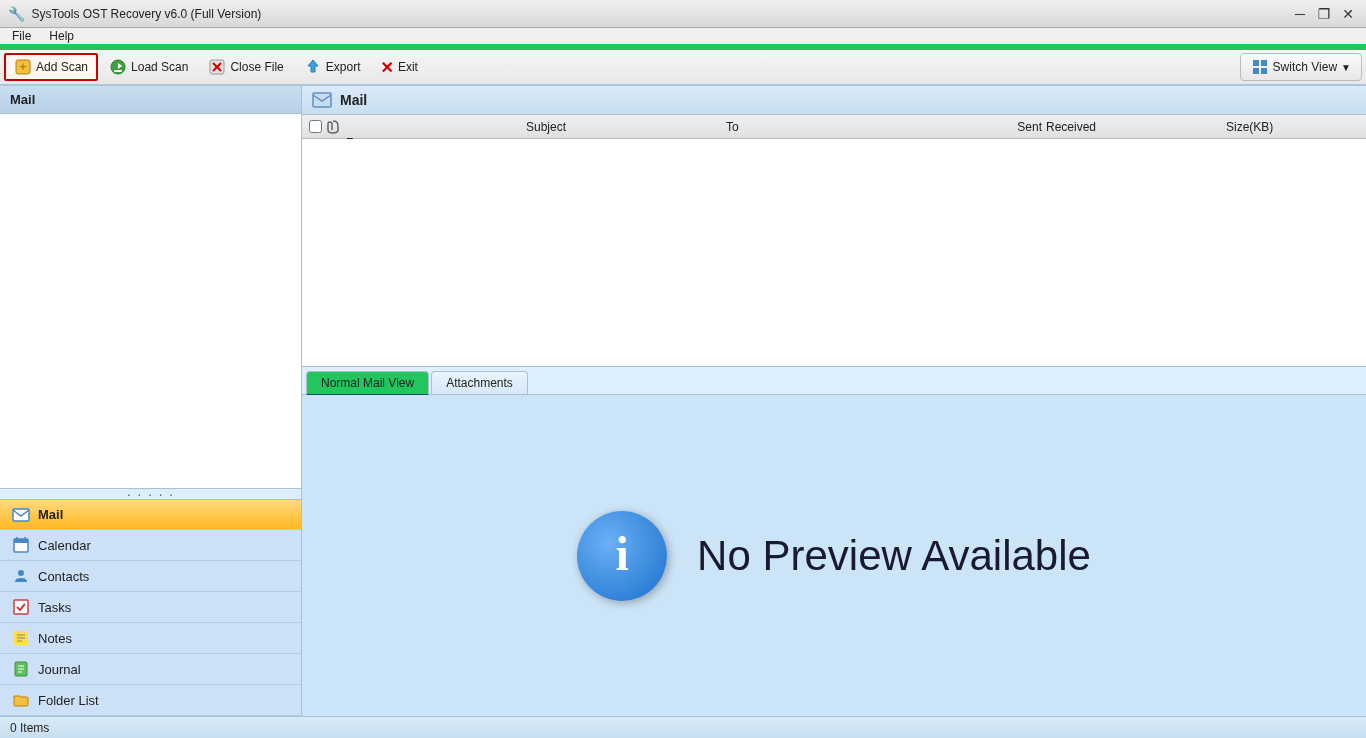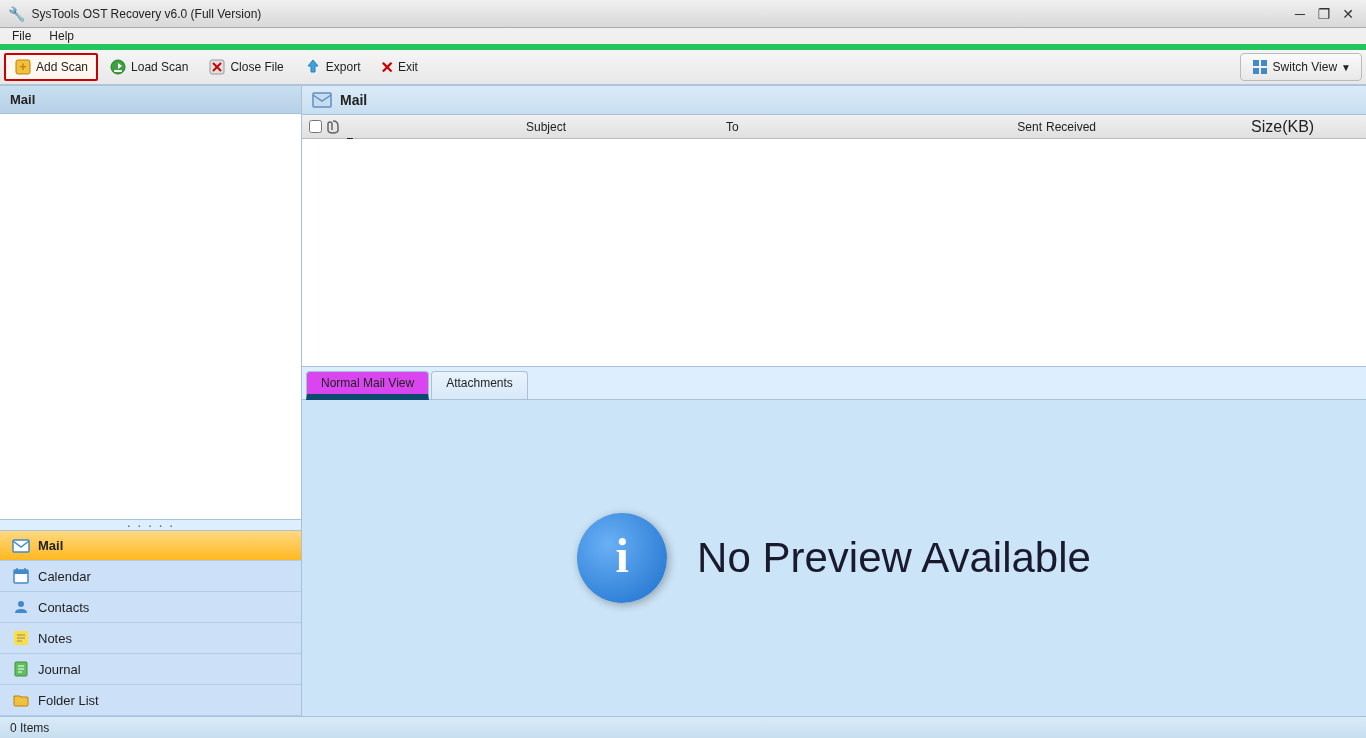--- a/index.html
+++ b/index.html
@@ -202,21 +202,21 @@
       width: 18px;
       display: flex;
       align-items: center;
       justify-content: center;
     }
     .col-from { width: 180px; padding-left: 4px; font-size: 12px; color: #222; margin-top: 32px; }
     .col-subject { width: 200px; padding-left: 4px; font-size: 12px; color: #222; }
     .col-to { width: 160px; padding-left: 4px; font-size: 12px; color: #222; }
     .col-sent { width: 160px; padding-left: 4px; font-size: 12px; color: #222; text-align: right; }
     .col-received { width: 180px; padding-left: 4px; font-size: 12px; color: #222; }
-    .col-size { flex: 1; padding-left: 4px; font-size: 16px; color: #222; margin-left: 25px; }
+    .col-size { flex: 1; padding-left: 4px; font-size: 12px; color: #222; }
 
     #mail-list-area {
       flex: 1;
       background: white;
       overflow-y: auto;
     }
 
     
     #bottom-section {
       height: 350px;
@@ -236,22 +236,22 @@
       padding: 4px 14px;
       cursor: pointer;
       font-size: 12px;
       border: 1px solid #aac0d8;
       border-bottom: none;
       border-radius: 4px 4px 0 0;
       background: linear-gradient(to bottom, #e8f4fd, #d8e8f8);
       color: #222;
     }
     .tab.active {
-      background: #d946ef;
-      border-bottom: 6px solid #0c4a6e;
+      background: #22c55e;
+      border-bottom: 1px solid #0c4a6e;
       margin-bottom: -1px;
       z-index: 1;
     }
 
     #preview-area {
       flex: 1;
       background: #cce4f7;
       display: flex;
       align-items: center;
       justify-content: center;
@@ -418,20 +418,29 @@
           <svg width="16" height="16" viewBox="0 0 16 16" xmlns="http://www.w3.org/2000/svg">
             <circle cx="8" cy="5" r="3" fill="#4488cc"></circle>
             <path d="M2 14 Q2 10 8 10 Q14 10 14 14" fill="#4488cc"></path>
           </svg>
         </span>
         <span>Contacts</span>
       </div>
       <div class="nav-item">
         <span style="display:inline-flex;align-items:center;justify-content:center;width:18px;height:16px;">
           <svg width="16" height="16" viewBox="0 0 16 16" xmlns="http://www.w3.org/2000/svg">
+            <rect x="1" y="1" width="14" height="14" rx="1" fill="white" stroke="#cc4040" stroke-width="1.5"></rect>
+            <polyline points="4,8 7,11 12,5" fill="none" stroke="#cc4040" stroke-width="2"></polyline>
+          </svg>
+        </span>
+        <span>Tasks</span>
+      </div>
+      <div class="nav-item">
+        <span style="display:inline-flex;align-items:center;justify-content:center;width:18px;height:16px;">
+          <svg width="16" height="16" viewBox="0 0 16 16" xmlns="http://www.w3.org/2000/svg">
             <rect x="1" y="1" width="14" height="14" rx="1" fill="#ffdd44"></rect>
             <line x1="4" y1="5" x2="12" y2="5" stroke="#888" stroke-width="1"></line>
             <line x1="4" y1="8" x2="12" y2="8" stroke="#888" stroke-width="1"></line>
             <line x1="4" y1="11" x2="9" y2="11" stroke="#888" stroke-width="1"></line>
           </svg>
         </span>
         <span>Notes</span>
       </div>
       <div class="nav-item">
         <span style="display:inline-flex;align-items:center;justify-content:center;width:18px;height:16px;">

